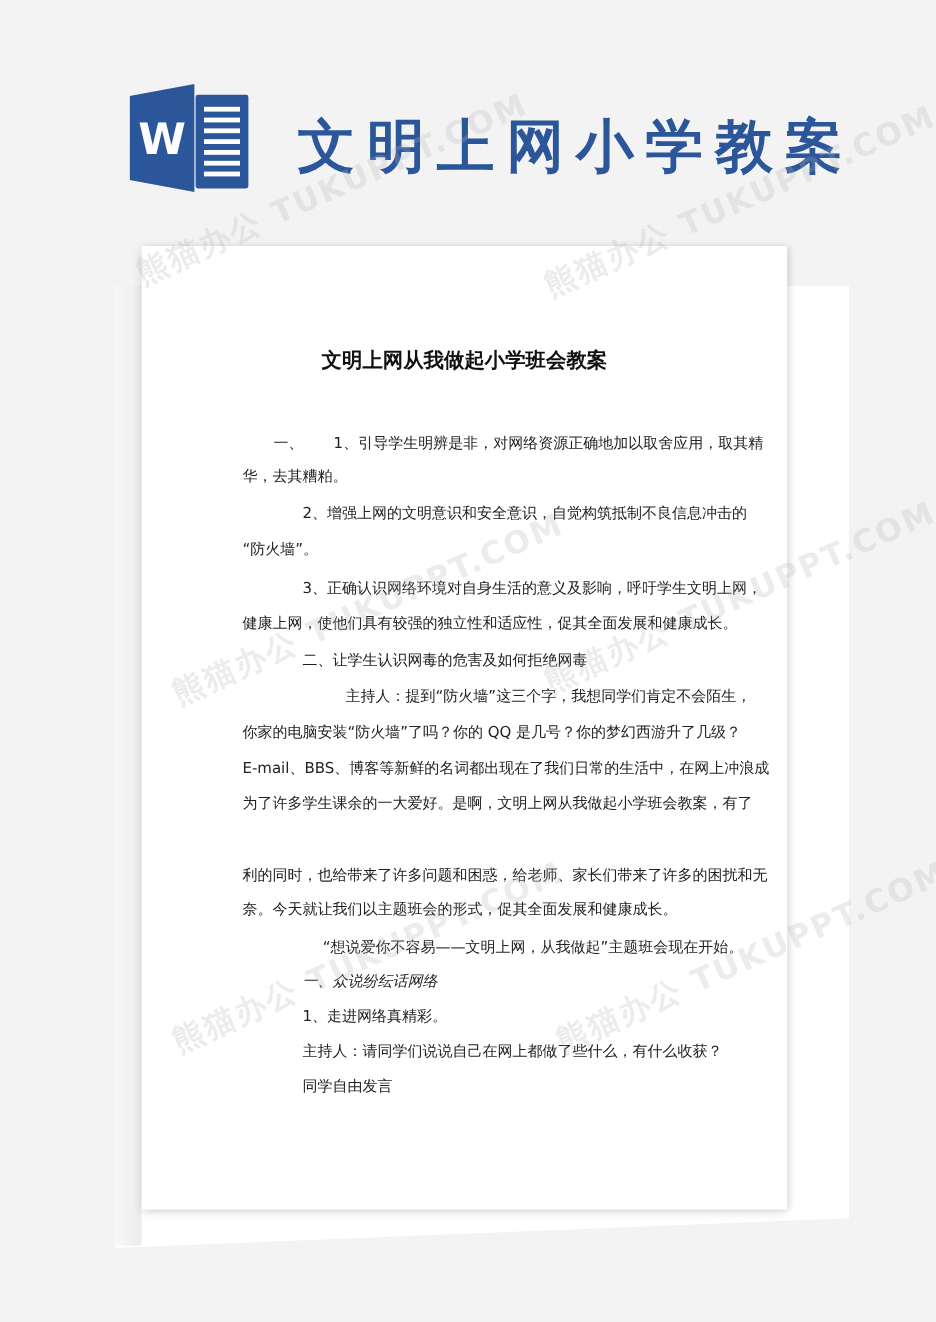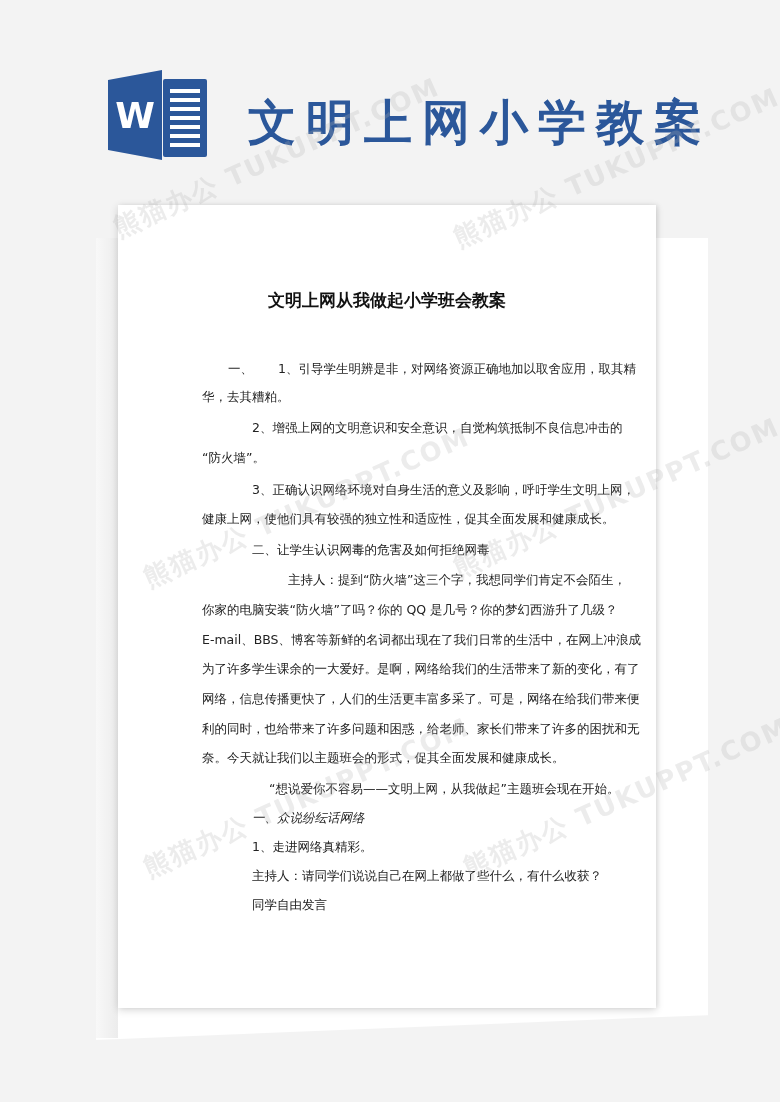--- a/index.html
+++ b/index.html
@@ -148,22 +148,21 @@
   <div class="line" style="left:110px; top:158px;">一、　　1、引导学生明辨是非，对网络资源正确地加以取舍应用，取其精</div>
   <div class="line" style="left:84px;  top:186px;">华，去其糟粕。</div>
   <div class="line" style="left:134px; top:217px;">2、增强上网的文明意识和安全意识，自觉构筑抵制不良信息冲击的</div>
   <div class="line" style="left:84px;  top:247px;">“防火墙”。</div>
   <div class="line" style="left:134px; top:279px;">3、正确认识网络环境对自身生活的意义及影响，呼吁学生文明上网，</div>
   <div class="line" style="left:84px;  top:308px;">健康上网，使他们具有较强的独立性和适应性，促其全面发展和健康成长。</div>
   <div class="line" style="left:134px; top:339px;">二、让学生认识网毒的危害及如何拒绝网毒</div>
   <div class="line" style="left:170px; top:369px;">主持人：提到“防火墙”这三个字，我想同学们肯定不会陌生，</div>
   <div class="line" style="left:84px;  top:399px;">你家的电脑安装“防火墙”了吗？你的 QQ 是几号？你的梦幻西游升了几级？</div>
   <div class="line" style="left:84px;  top:429px;">E-mail、BBS、博客等新鲜的名词都出现在了我们日常的生活中，在网上冲浪成</div>
-  <div class="line" style="left:84px;  top:458px;">为了许多学生课余的一大爱好。是啊，网络给我们的生活带来了新的变化，有了</div>
-  <div class="line" style="left:84px;  top:488px;">网络，信息传播更快了，人们的生活更丰富多采了。可是，网络在给我们带来便</div>
+  <div class="line" style="left:84px;  top:458px;">为了许多学生课余的一大爱好。是啊，文明上网从我做起小学班会教案，有了</div>
   <div class="line" style="left:84px;  top:518px;">利的同时，也给带来了许多问题和困惑，给老师、家长们带来了许多的困扰和无</div>
   <div class="line" style="left:84px;  top:547px;">奈。今天就让我们以主题班会的形式，促其全面发展和健康成长。</div>
   <div class="line" style="left:127px; top:578px;margin-left:24px;">“想说爱你不容易——文明上网，从我做起”主题班会现在开始。</div>
   <div class="line" style="left:134px; top:607px;font-style:italic;">一、众说纷纭话网络</div>
   <div class="line" style="left:134px; top:636px;">1、走进网络真精彩。</div>
   <div class="line" style="left:134px; top:665px;">主持人：请同学们说说自己在网上都做了些什么，有什么收获？</div>
   <div class="line" style="left:134px; top:694px;">同学自由发言</div>
 </div>
 
 </body></html>

